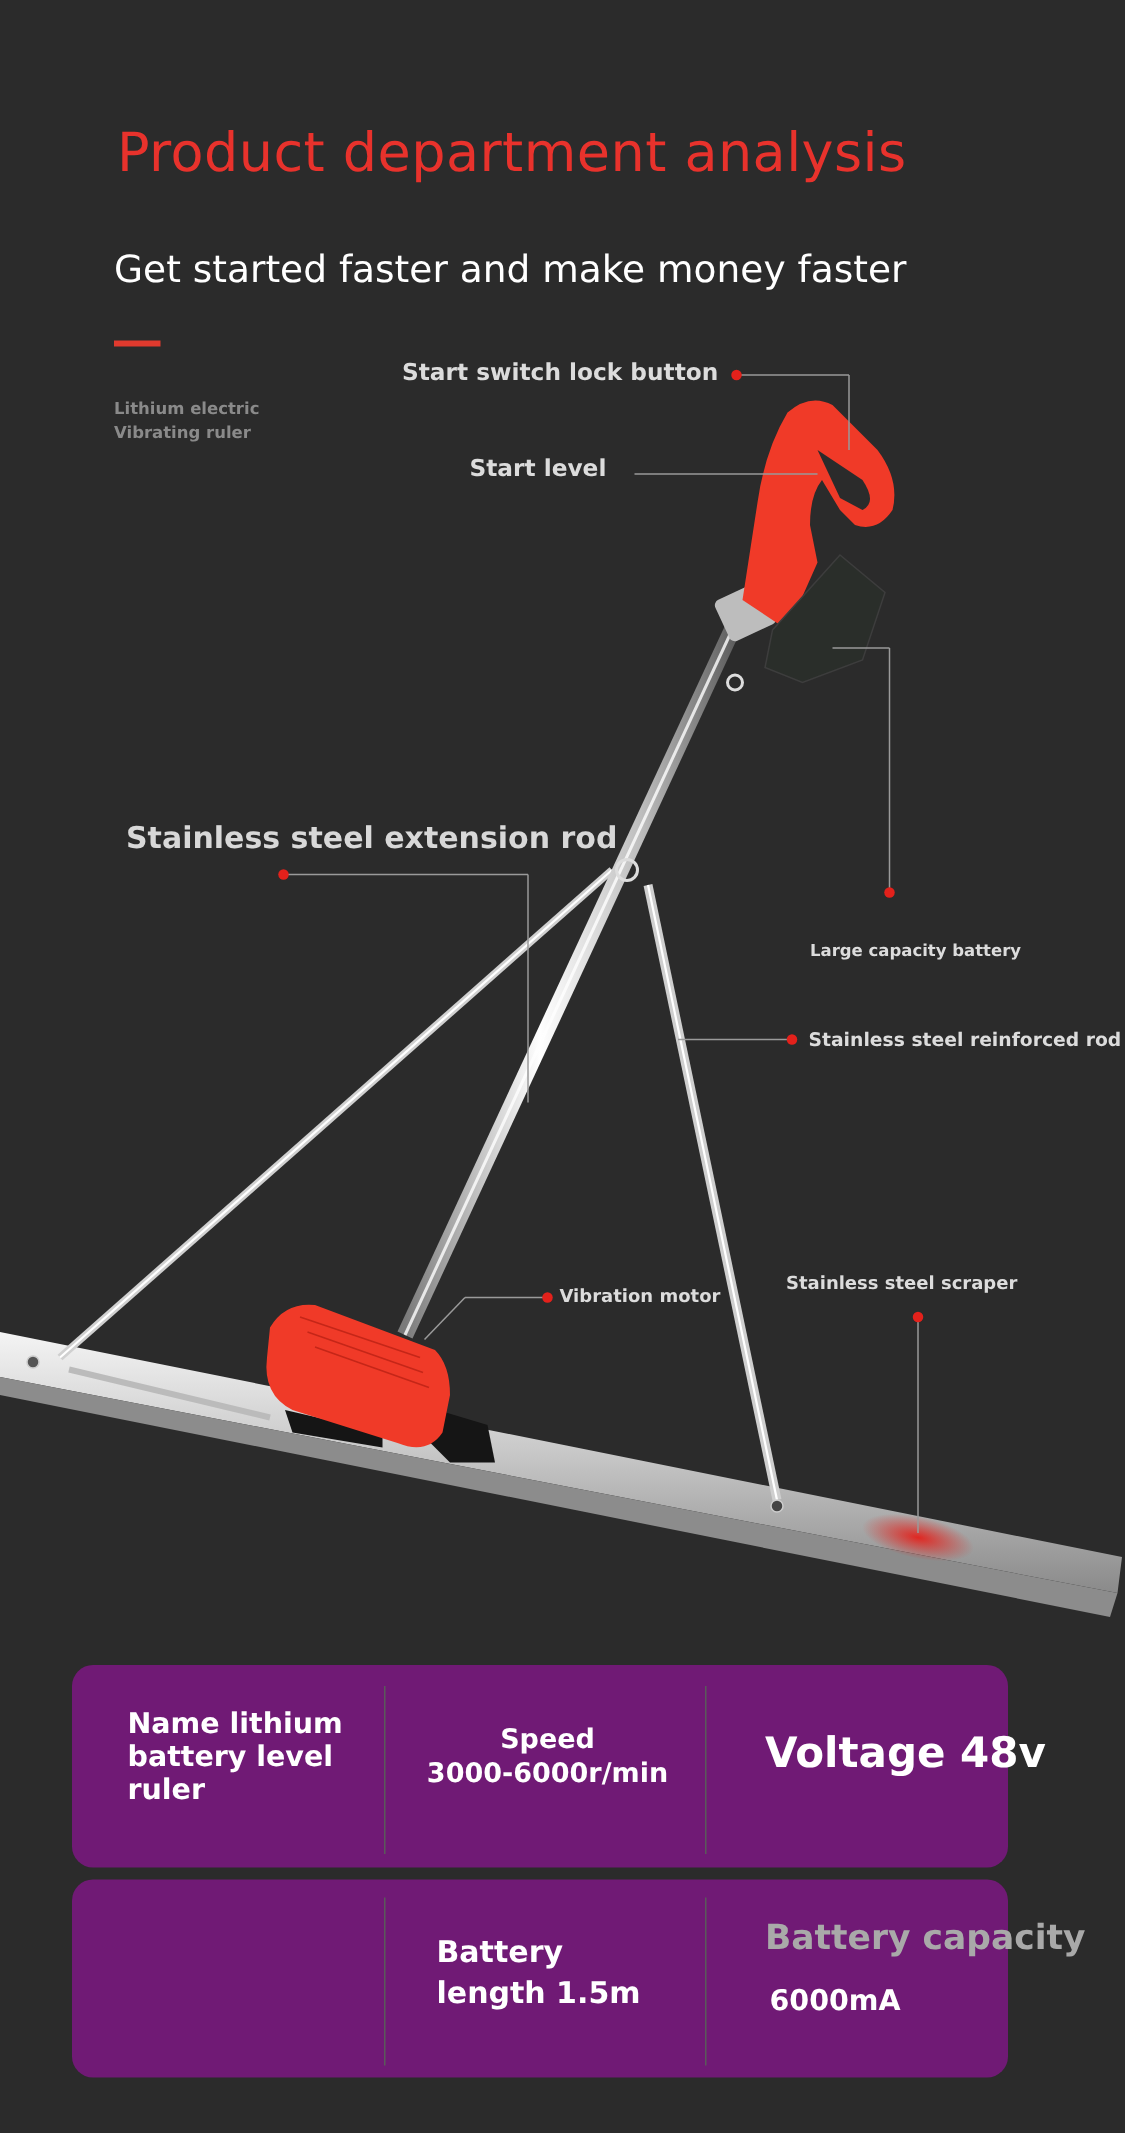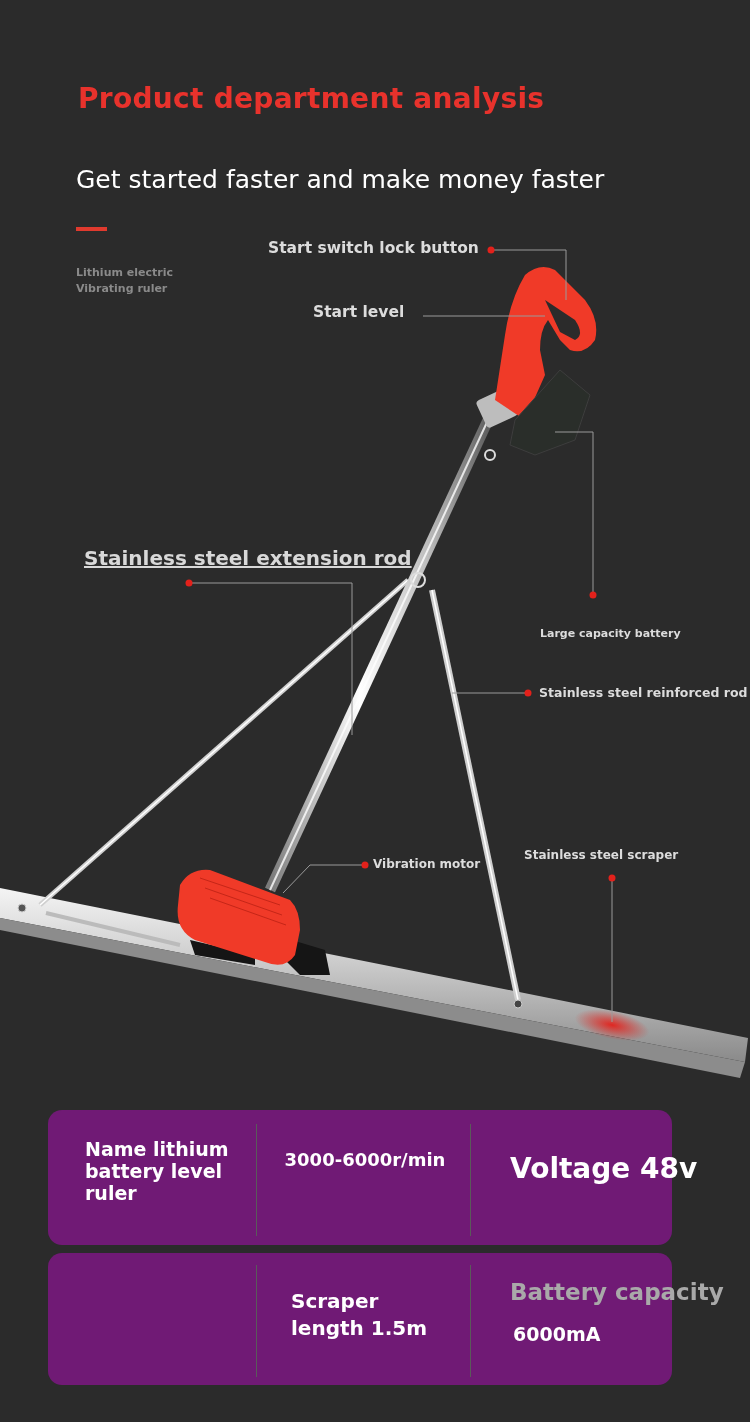--- a/index.html
+++ b/index.html
@@ -1,20 +1,20 @@
 <!DOCTYPE html>
 <html><head>
   <meta charset="utf-8">
   <style>
     * { margin: 0; padding: 0; box-sizing: border-box; }
     html, body { width: 750px; height: 1422px; background: #2b2b2b; overflow: hidden; }
     body { position: relative; font-family: "DejaVu Sans", "Liberation Sans", sans-serif; color: #fff; }
     .abs { position: absolute; }
 
-    .title { left: 78px; top: 82px; font-size: 28px; font-weight: bold; color: #e8322c; letter-spacing: 0.3px; white-space: nowrap; }
+    .title { left: 78px; top: 82px; font-size: 36px; font-weight: normal; color: #e8322c; letter-spacing: 0.3px; white-space: nowrap; }
     .subtitle { left: 76px; top: 165px; font-size: 25px; font-weight: normal; color: #ffffff; white-space: nowrap; }
     .accent-bar { left: 76px; top: 227px; width: 31px; height: 4px; background: #e03a2e; }
     .caption { left: 76px; top: 265px; font-size: 11px; line-height: 16px; color: #8a8a8a; font-weight: bold; }
 
     .label { color: #dcdcdc; font-weight: bold; white-space: nowrap; }
     .label.lg { font-size: 20px; color: #d8d8d8; }
     .label.md { font-size: 15.5px; }
     .label.sm { font-size: 12.5px; }
 
     .product { left: 0; top: 240px; width: 750px; height: 860px; }
@@ -106,42 +106,43 @@
   <circle cx="491" cy="250" r="3.5" fill="#e3211b"></circle>
   <circle cx="593" cy="595" r="3.5" fill="#e3211b"></circle>
   <circle cx="189" cy="583" r="3.5" fill="#e3211b"></circle>
   <circle cx="528" cy="693" r="3.5" fill="#e3211b"></circle>
   <circle cx="365" cy="865" r="3.5" fill="#e3211b"></circle>
   <circle cx="612" cy="878" r="3.5" fill="#e3211b"></circle>
 </svg>
 
 <div class="abs label md" style="left:268px; top:239px;">Start switch lock button</div>
 <div class="abs label md" style="left:313px; top:303px;">Start level</div>
-<div class="abs label lg" style="left:84px; top:546px;text-decoration:underline;">Stainless steel extension rod</div>
+<div class="abs label lg" style="left:84px; top:546px;">Stainless steel extension rod</div>
 <div class="abs label md" style="left:540px; top:605px; font-size:11px;margin-top:22px;">Large capacity battery</div>
 <div class="abs label sm" style="left:539px; top:685px;">Stainless steel reinforced rod</div>
 <div class="abs label sm" style="left:373px; top:857px; font-size:12px;">Vibration motor</div>
 <div class="abs label sm" style="left:524px; top:848px; font-size:12px;">Stainless steel scraper</div>
 
 <div class="spec-card row1">
   <div class="cell-text" style="left:37px; top:28px; font-size:19px; line-height:22px;">
     <div>Name lithium</div>
     <div>battery level</div>
     <div>ruler</div>
   </div>
   <div class="divider" style="left:208px; top:14px; height:112px;"></div>
   <div class="cell-text" style="left:212px; width:210px; top:38px; font-size:18px; line-height:23px; text-align:center;">
+    <div>Speed</div>
     <div>3000-6000r/min</div>
   </div>
   <div class="divider" style="left:422px; top:14px; height:112px;"></div>
   <div class="cell-text" style="left:462px; top:42px; font-size:28px; white-space:nowrap;">Voltage 48v</div>
 </div>
 
 <div class="spec-card row2">
   <div class="divider" style="left:208px; top:12px; height:112px;"></div>
   <div class="cell-text" style="left:243px; top:35px; font-size:20px; line-height:27px;">
-    <div>Scraper</div>
+    <div>Battery</div>
     <div>length 1.5m</div>
   </div>
   <div class="divider" style="left:422px; top:12px; height:112px;"></div>
   <div class="cell-text" style="left:462px; top:26px; font-size:23px; color:#a9a9a9; white-space:nowrap;">Battery capacity</div>
   <div class="cell-text" style="left:465px; top:70px; font-size:19px; white-space:nowrap;">6000mA</div>
 </div>
 
 </body></html>

